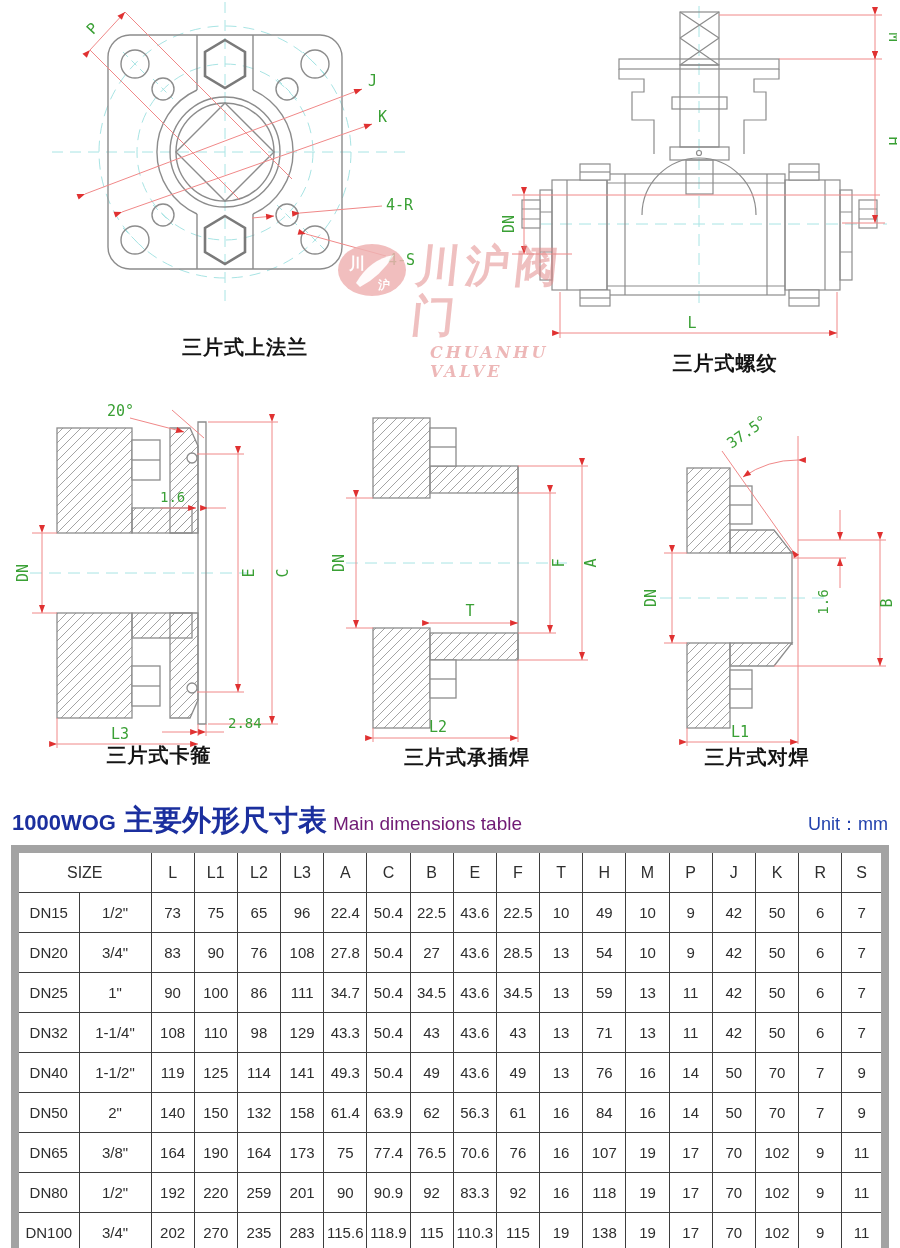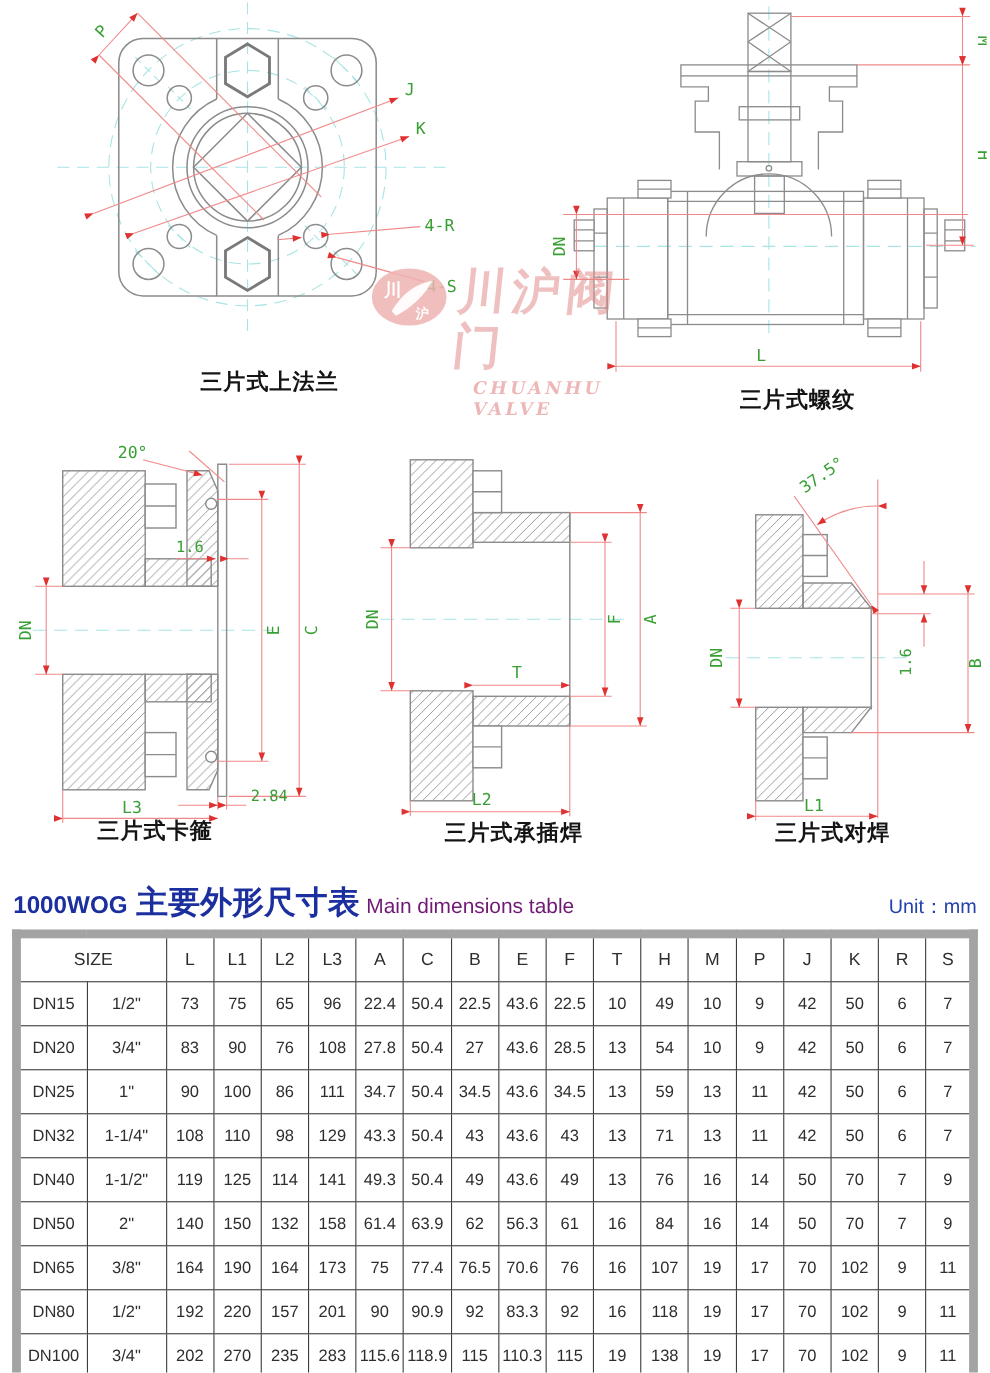--- a/index.html
+++ b/index.html
@@ -198,21 +198,21 @@
       <line x1="45" y1="346" x2="186" y2="346" marker-start="url(#arr)" marker-end="url(#arr)"></line>
     </g>
     <text class="dimlabel" x="95" y="18">20°</text>
     <text class="dimlabel-sm" x="148" y="104">1.6</text>
     <text class="dimlabel" transform="translate(16,175) rotate(-90)" text-anchor="middle">DN</text>
     <text class="dimlabel" transform="translate(242,175) rotate(-90)" text-anchor="middle">E</text>
     <text class="dimlabel" transform="translate(276,175) rotate(-90)" text-anchor="middle">C</text>
     <text class="dimlabel-sm" x="216" y="330">2.84</text>
     <text class="dimlabel" x="108" y="341" text-anchor="middle">L3</text>
   </svg>
-  <div class="caption" style="left:46px;top:742px">三片式卡箍</div>
+  <div class="caption" style="left:64px;top:742px">三片式卡箍</div>
 
   <svg class="drawing" style="left:318px;top:398px" width="285" height="352" viewBox="0 0 285 352">
     <line x1="28" y1="165" x2="252" y2="165" stroke="#a8e4e4" stroke-width="1" stroke-dasharray="12 7"></line>
     <g fill="url(#hatch)" stroke="#8c8c8c" stroke-width="1.3">
       <rect x="55" y="20" width="57" height="80"></rect>
       <rect x="112" y="68" width="88" height="27"></rect>
       <rect x="55" y="230" width="57" height="100"></rect>
       <rect x="112" y="235" width="88" height="27"></rect>
     </g>
     <g stroke="#8c8c8c" stroke-width="1.3" fill="#fff">
@@ -477,21 +477,21 @@
           <td>70</td>
           <td>102</td>
           <td>9</td>
           <td>11</td>
         </tr>
         <tr>
           <td>DN80</td>
           <td>1/2"</td>
           <td>192</td>
           <td>220</td>
-          <td>157</td>
+          <td>259</td>
           <td>201</td>
           <td>90</td>
           <td>90.9</td>
           <td>92</td>
           <td>83.3</td>
           <td>92</td>
           <td>16</td>
           <td>118</td>
           <td>19</td>
           <td>17</td>

